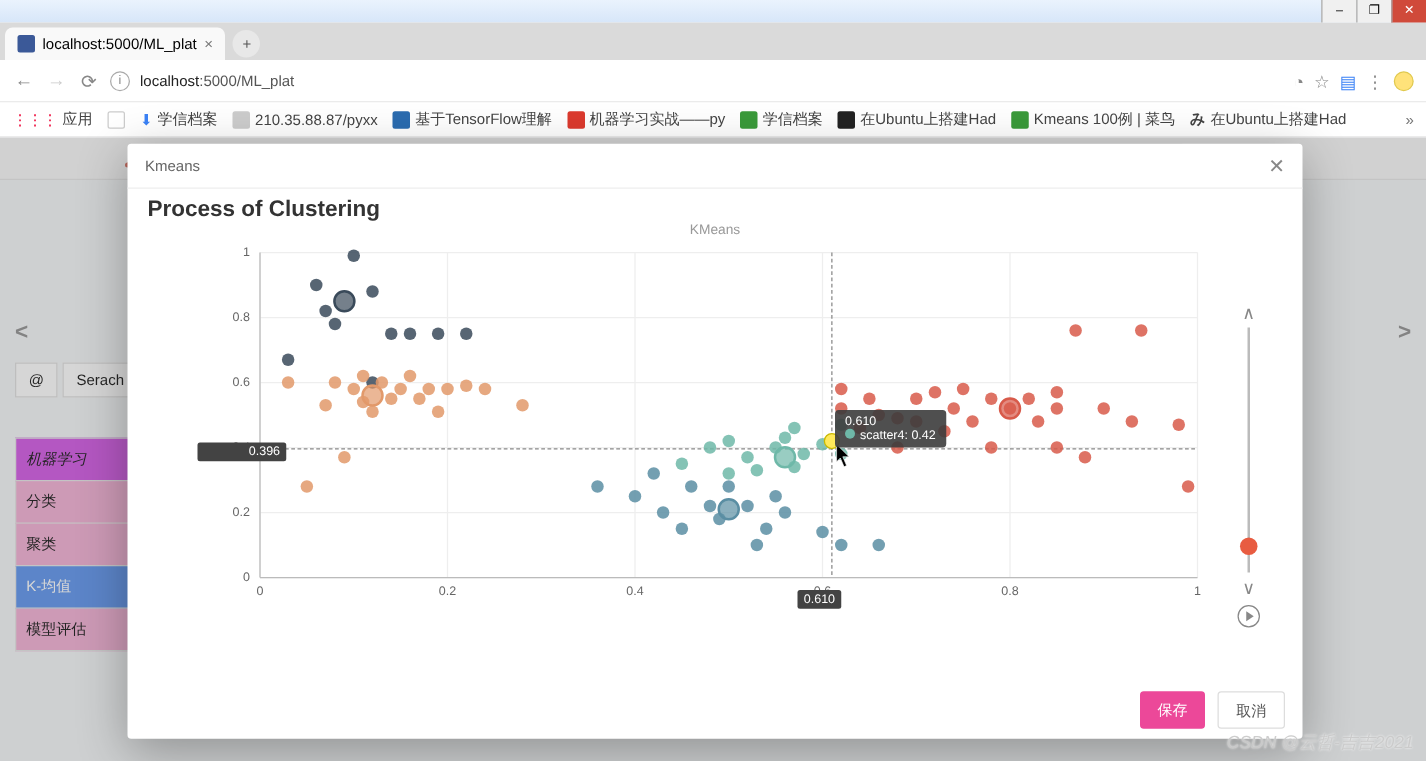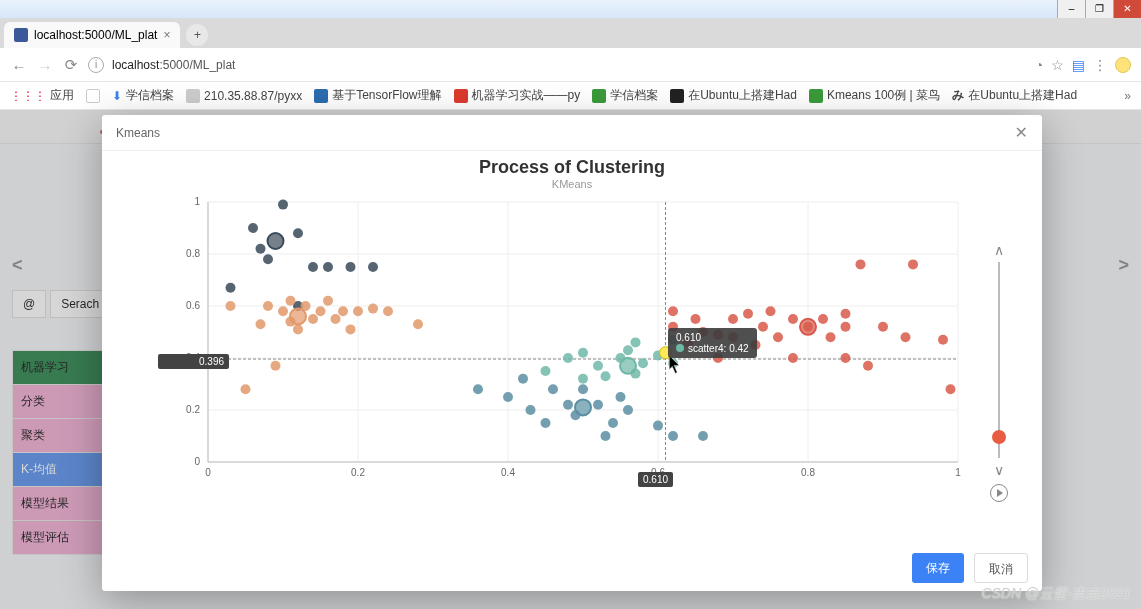--- a/index.html
+++ b/index.html
@@ -41,47 +41,47 @@
   .logo { font-weight:bold; color:#d97a2b; font-size:15px;}
   .logo svg{vertical-align:middle;}
   .navitem { color:#666; cursor:pointer;}
   .search-box { margin-left:auto; width:170px; height:24px; border:1px solid #ddd; background:#fff; padding:0 6px; color:#aaa; line-height:24px;}
   .user { color:#666; margin-left:20px; cursor:pointer;}
   .carousel-arrow { position:absolute; top:145px; font-size:18px; color:#888; font-weight:bold;}
   .carousel-arrow.left{left:12px;} .carousel-arrow.right{right:12px;}
   .at-row { position:absolute; top:180px; left:12px; display:flex; gap:4px;}
   .at-btn{ height:28px; padding:0 10px; border:1px solid #ddd; background:#fff; line-height:26px;}
   .side { position:absolute; top:240px; left:12px; width:92px; }
-  .side-title{ background:#15803d; padding:8px; border:1px solid #e5e5e5;}
+  .side-title{ background:#d946ef; padding:8px; border:1px solid #e5e5e5;font-style:italic;}
   .side-item{ background:#f9a8d4; padding:8px; border:1px solid #e5e5e5; border-top:none; cursor:pointer;}
   .side-item.active{ background:#4b8df8; color:#fff;}
   .overlay { position:absolute; inset:110px 0 0 0; background:rgba(120,120,120,0.3);}
 
   
   .modal { position:absolute; top:115px; left:102px; width:940px; height:476px; background:#fff; border-radius:3px; box-shadow:0 10px 40px rgba(0,0,0,0.3); display:flex; flex-direction:column;}
   .modal-head { height:36px; display:flex; align-items:center; padding:0 14px; color:#666; border-bottom:1px solid #eee;}
   .modal-head .mx { margin-left:auto; font-size:16px; cursor:pointer; color:#888;}
   .modal-body { flex:1; position:relative; padding:4px 16px;}
-  .chart-title { text-align:center; font-size:18px; font-weight:bold; color:#333; margin-top:2px;}
+  .chart-title { text-align:left; font-size:18px; font-weight:bold; color:#333; margin-top:2px;}
   .chart-sub { text-align:center; font-size:11px; color:#999; margin-bottom:2px;}
   .chart-zone { position:relative; height:320px;}
   svg.plot { position:absolute; left:40px; top:0; }
   .crosshair { stroke:#888; stroke-width:1; stroke-dasharray:3,2;}
   .val-tag { position:absolute; background:#434343; color:#fff; font-size:10px; padding:2px 5px; border-radius:2px;}
   .tooltip { position:absolute; background:rgba(60,60,60,0.9); color:#fff; font-size:10px; padding:4px 8px; border-radius:3px;}
   .tooltip .dot{display:inline-block;width:8px;height:8px;border-radius:50%;background:#6eb8a8;margin-right:4px;}
   .slider-area{ position:absolute; right:10px; top:50px; width:34px; height:260px; display:flex; flex-direction:column; align-items:center;}
   .slider-area .arr{ color:#888; font-size:14px; cursor:pointer;}
   .slider-area .track{ flex:1; width:2px; background:#bbb; position:relative; margin:4px 0;}
   .slider-area .knob{ position:absolute; left:-6px; width:14px; height:14px; border-radius:50%; background:#e85c41; bottom:14px; cursor:pointer;}
   .slider-area .play{ width:18px; height:18px; border:1.5px solid #888; border-radius:50%; display:flex; align-items:center; justify-content:center; cursor:pointer; margin-top:6px;}
   .slider-area .play::after{content:"";border-left:6px solid #888;border-top:4px solid transparent;border-bottom:4px solid transparent;margin-left:2px;}
   .modal-foot { height:46px; display:flex; justify-content:flex-end; align-items:center; gap:10px; padding:0 14px;}
   .btn { height:30px; padding:0 14px; border-radius:3px; cursor:pointer; font-size:12px; line-height:30px;}
-  .btn.primary{ background:#3b82f6; color:#fff;}
+  .btn.primary{ background:#ec4899; color:#fff;}
   .btn.default{ background:#fff; color:#555; border:1px solid #ddd;}
 
   .watermark{ position:absolute; right:10px; bottom:6px; color:rgba(200,200,200,0.9); font-size:14px; font-style:italic; text-shadow:0 0 2px #fff;}
 </style>
 </head>
 <body>
 
 <div class="win-top">
   <div class="win-btn">–</div>
   <div class="win-btn">❐</div>
@@ -179,21 +179,20 @@
   <span class="carousel-arrow right">&gt;</span>
   <div class="at-row">
     <div class="at-btn">@</div>
     <div class="at-btn">Serach</div>
   </div>
   <div class="side">
     <div class="side-title">机器学习</div>
     <div class="side-item">分类</div>
     <div class="side-item">聚类</div>
     <div class="side-item active">K-均值</div>
-    <div class="side-item">模型结果</div>
     <div class="side-item">模型评估</div>
   </div>
 </div>
 
 <div class="overlay"></div>
 
 <div class="modal">
   <div class="modal-head">
     <span>Kmeans</span>
     <span class="mx">✕</span>

